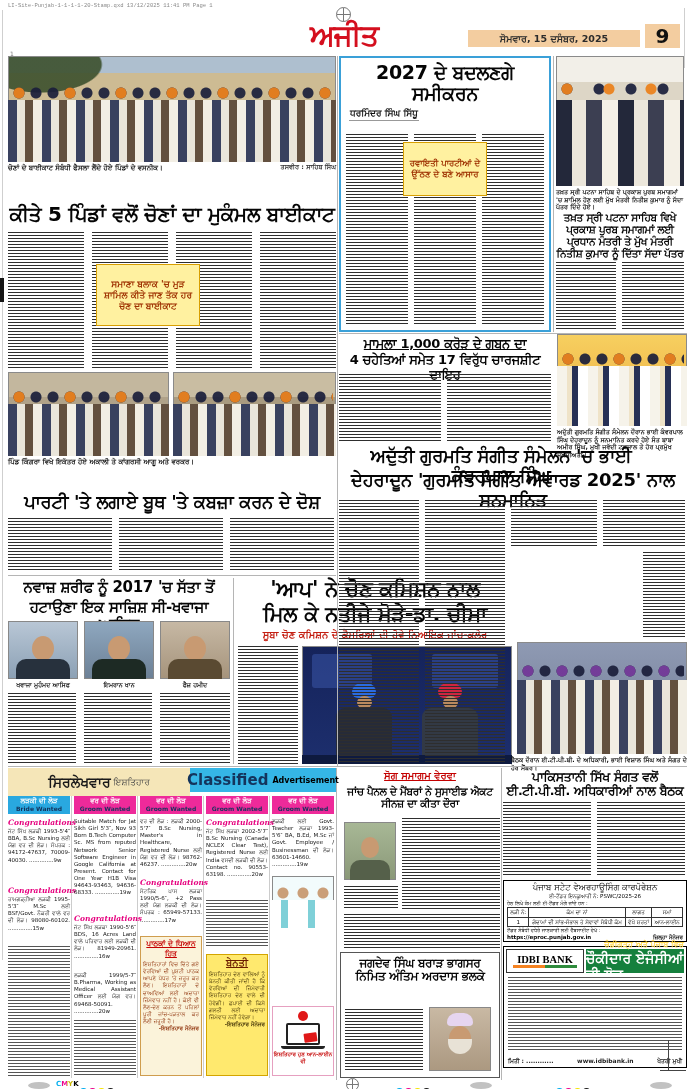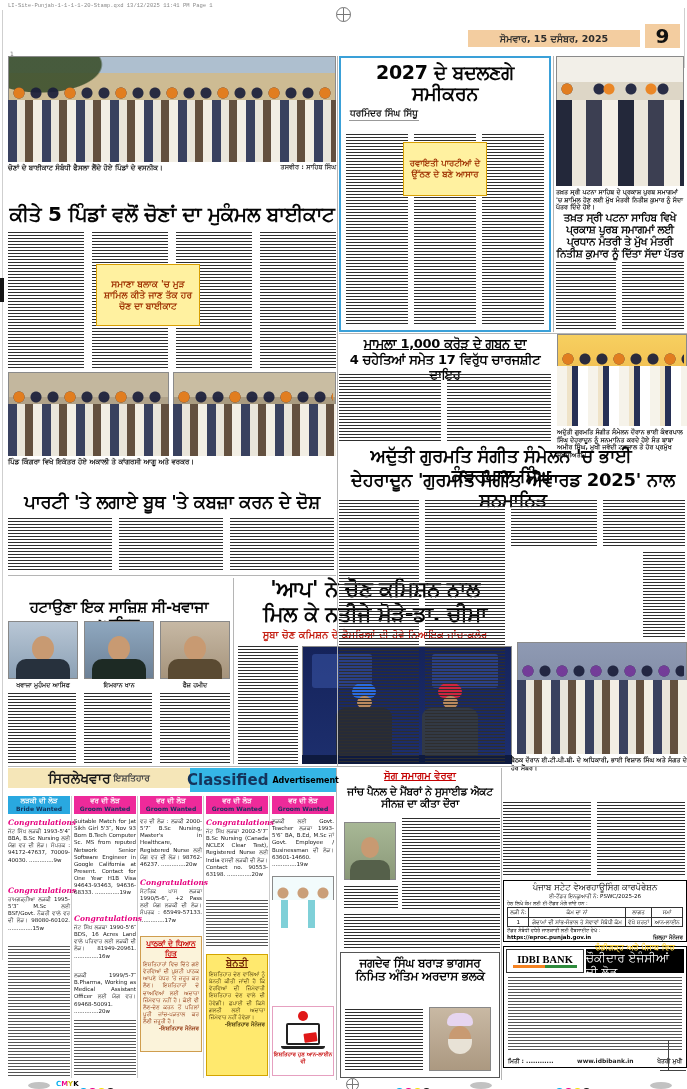--- a/index.html
+++ b/index.html
@@ -49,20 +49,21 @@
 
 <div id="paper">
 
   <div class="abs" style="left:8px;top:2px;width:540px;font-size:5.5px;color:#8a8a8a;font-family:'Liberation Mono',monospace">LI-Site-Punjab-1-1-1-1-20-Stamp.qxd   13/12/2025   11:41 PM   Page 1</div>
   <div class="abs reg" style="left:336px;top:7px;width:13px;height:13px"></div>
   <div class="abs" style="left:2px;top:10px;width:1px;height:950px;background:#cfcfcf"></div>
   <div class="abs" style="left:684px;top:8px;width:1px;height:60px;background:#cfcfcf"></div>
   <div class="abs" style="left:0;top:278px;width:4px;height:24px;background:#161616"></div>
   <div class="abs" style="left:10px;top:50px;font-size:6px;color:#777">1</div>
 
+  <div class="abs" style="left:296px;top:18px;width:96px;height:32px;text-align:center;font-size:29px;font-weight:bold;color:#d40f1e;letter-spacing:-1px">ਅਜੀਤ</div>
   <div class="abs peach" style="left:468px;top:30px;width:172px;height:17px;display:flex;align-items:center;justify-content:center">
     <span style="font-size:9.5px;font-weight:bold;color:#2b2b2b">ਸੋਮਵਾਰ, 15 ਦਸੰਬਰ, 2025</span>
   </div>
   <div class="abs peach" style="left:645px;top:24px;width:35px;height:24px;display:flex;align-items:center;justify-content:center">
     <span style="font-size:20px;font-weight:bold;color:#111">9</span>
   </div>
 
   <div class="abs photo" style="left:8px;top:56px;width:328px;height:106px;background:radial-gradient(100px 46px at 10% 8%,rgba(60,80,45,.9) 60%,transparent 62%),linear-gradient(180deg,#aebfcf 0 16%,#cdbb93 16% 68%,#91815f 68%)">
     <div class="heads" style="top:30px"></div>
     <div class="bodies" style="top:44px"></div>
@@ -86,20 +87,21 @@
     <div class="heads" style="top:18px"></div>
     <div class="bodies" style="top:32px"></div>
   </div>
   <div class="abs cap" style="left:8px;top:458px;width:328px">ਪਿੰਡ ਕਿੰਗਰਾ ਵਿਖੇ ਇਕੱਤਰ ਹੋਏ ਅਕਾਲੀ ਤੇ ਕਾਂਗਰਸੀ ਆਗੂ ਅਤੇ ਵਰਕਰ।</div>
   <div class="abs hl" style="left:8px;top:492px;width:328px;font-size:18px">ਪਾਰਟੀ 'ਤੇ ਲਗਾਏ ਬੂਥ 'ਤੇ ਕਬਜ਼ਾ ਕਰਨ ਦੇ ਦੋਸ਼</div>
   <div class="abs greek" style="left:8px;top:518px;width:104px;height:54px"></div>
   <div class="abs greek" style="left:119px;top:518px;width:104px;height:54px"></div>
   <div class="abs greek" style="left:230px;top:518px;width:104px;height:54px"></div>
   <div class="abs hline" style="left:8px;top:575px;width:328px"></div>
 
+  <div class="abs hl" style="left:8px;top:579px;width:222px;font-size:15px">ਨਵਾਜ਼ ਸ਼ਰੀਫ ਨੂੰ 2017 'ਚ ਸੱਤਾ ਤੋਂ</div>
   <div class="abs hl" style="left:8px;top:599px;width:222px;font-size:15px">ਹਟਾਉਣਾ ਇਕ ਸਾਜ਼ਿਸ਼ ਸੀ-ਖਵਾਜਾ ਆਸਿਫ</div>
   <div class="portrait" style="left:8px;top:621px;width:70px;height:58px;background:linear-gradient(#b9c7d6,#8ba0b4)">
     <div class="face"></div>
       <div class="shoulders"></div>
   </div>
   <div class="portrait" style="left:84px;top:621px;width:70px;height:58px;background:linear-gradient(#8fa8c0,#6c8095)">
     <div class="face"></div>
       <div class="shoulders" style="background:#1d2a24"></div>
   </div>
   <div class="portrait" style="left:160px;top:621px;width:70px;height:58px;background:linear-gradient(#c7b9a5,#a5937b)">
@@ -173,20 +175,21 @@
   <div class="abs greek" style="left:425px;top:500px;width:80px;height:262px"></div>
   <div class="abs greek" style="left:511px;top:500px;width:86px;height:46px"></div>
   <div class="abs greek" style="left:603px;top:500px;width:82px;height:46px"></div>
   <div class="abs greek" style="left:643px;top:552px;width:42px;height:86px"></div>
 
   <div class="abs photo" style="left:517px;top:642px;width:170px;height:112px;background:linear-gradient(180deg,#8f9ab3,#6f7a95)">
     <div class="heads mix2" style="top:22px"></div>
     <div class="bodies" style="top:38px"></div>
   </div>
   <div class="abs cap" style="left:511px;top:756px;width:176px;font-size:6.3px">ਬੈਠਕ ਦੌਰਾਨ ਈ.ਟੀ.ਪੀ.ਬੀ. ਦੇ ਅਧਿਕਾਰੀ, ਭਾਈ ਵਿਸ਼ਾਲ ਸਿੰਘ ਅਤੇ ਸੰਗਤ ਦੇ ਹੋਰ ਮੈਂਬਰ।</div>
+  <div class="abs hl" style="left:503px;top:770px;width:184px;font-size:12.5px">ਪਾਕਿਸਤਾਨੀ ਸਿੱਖ ਸੰਗਤ ਵਲੋਂ ਈ.ਟੀ.ਪੀ.ਬੀ. ਅਧਿਕਾਰੀਆਂ ਨਾਲ ਬੈਠਕ</div>
   <div class="abs greek" style="left:503px;top:802px;width:88px;height:74px"></div>
   <div class="abs greek" style="left:597px;top:802px;width:88px;height:74px"></div>
 
   <div class="abs" style="left:503px;top:880px;width:184px;height:62px;border:1px solid #000;box-sizing:border-box;padding:1px 3px;background:#fff">
     <div style="text-align:center;font-size:8.5px;font-weight:normal">ਪੰਜਾਬ ਸਟੇਟ ਵੇਅਰਹਾਊਸਿੰਗ ਕਾਰਪੋਰੇਸ਼ਨ</div>
     <div style="text-align:center;font-size:5.5px">ਈ-ਟੈਂਡਰ ਇਨਕੁਆਰੀ ਨੰ: PSWC/2025-26</div>
     <div style="font-size:5px">ਹੇਠ ਲਿਖੇ ਕੰਮ ਲਈ ਈ-ਟੈਂਡਰ ਮੰਗੇ ਜਾਂਦੇ ਹਨ :</div>
     <table class="tinytable">
       <tbody>
           <tr>
@@ -208,23 +211,23 @@
       <span>https://eproc.punjab.gov.in</span>
       <span>ਜ਼ਿਲ੍ਹਾ ਮੈਨੇਜਰ</span>
     </div>
   </div>
 
   <div class="abs" style="left:503px;top:946px;width:184px;height:122px;border:1px solid #000;box-sizing:border-box;background:#fff">
     <div style="position:absolute;left:2px;top:2px;width:78px;height:24px;border:1px solid #333;box-sizing:border-box;display:flex;flex-direction:column;align-items:center;justify-content:center">
       <span style="font-size:10.5px;font-weight:bold;font-family:'Liberation Serif',serif">IDBI BANK</span>
       <span style="display:block;width:64px;height:3px;background:linear-gradient(90deg,#f58220 0 50%,#2e8b3c 50%)"></span>
     </div>
-    <div style="position:absolute;left:82px;top:2px;right:2px;height:24px;background:#000000;display:flex;flex-direction:column;align-items:center;justify-content:center;line-height:1.15">
+    <div style="position:absolute;left:82px;top:2px;right:2px;height:24px;background:#15803d;display:flex;flex-direction:column;align-items:flex-end;justify-content:center;line-height:1.15">
       <span style="font-size:8px;font-weight:bold;color:#ffd94f">ਚੰਡੀਗੜ੍ਹ ਅਤੇ ਪੰਜਾਬ ਵਿਚ</span>
-      <span style="font-size:12px;font-weight:normal;color:#fff">ਚੌਕੀਦਾਰ ਏਜੰਸੀਆਂ ਦੀ ਲੋੜ</span>
+      <span style="font-size:14px;font-weight:bold;color:#fff">ਚੌਕੀਦਾਰ ਏਜੰਸੀਆਂ ਦੀ ਲੋੜ</span>
     </div>
     <div class="greek lt" style="position:absolute;left:4px;top:30px;right:4px;height:74px"></div>
     <div style="position:absolute;left:4px;right:4px;bottom:2px;display:flex;justify-content:space-between;font-size:6px;font-weight:bold;color:#222">
       <span>ਮਿਤੀ : ............</span>
       <span>www.idbibank.in</span>
       <span>ਖੇਤਰੀ ਮੁਖੀ</span>
     </div>
   </div>
 
   <div class="abs vline" style="left:336px;top:768px;height:312px"></div>
@@ -244,23 +247,23 @@
   <div class="abs" style="left:340px;top:952px;width:160px;height:126px;border:1px solid #555;box-sizing:border-box;background:#fff">
     <div class="hl" style="margin:4px 4px 0;font-size:12px">ਜਗਦੇਵ ਸਿੰਘ ਬਰਾੜ ਭਾਗਸਰ ਨਿਮਿਤ ਅੰਤਿਮ ਅਰਦਾਸ ਭਲਕੇ</div>
     <div class="portrait" style="left:88px;top:54px;width:62px;height:64px;background:linear-gradient(#c9b9a4,#ab9880)">
       <div class="pturban"></div>
       <div class="face" style="top:30%"></div>
       <div class="beard"></div>
     </div>
     <div class="greek" style="position:absolute;left:4px;top:56px;width:78px;height:62px"></div>
   </div>
 
-  <div class="abs" style="left:8px;top:768px;width:182px;height:20px;background:#f5e6b8;display:flex;align-items:center;justify-content:center;gap:3px">
+  <div class="abs" style="left:8px;top:768px;width:182px;height:28px;background:#f5e6b8;display:flex;align-items:center;justify-content:center;gap:3px">
     <span style="font-size:14px;font-weight:bold;color:#1a1a1a">ਸਿਰਲੇਖਵਾਰ</span>
-    <span style="font-size:9px;font-weight:bold;color:#444">ਇਸ਼ਤਿਹਾਰ</span>
+    <span style="font-size:9px;font-weight:normal;color:#444">ਇਸ਼ਤਿਹਾਰ</span>
   </div>
   <div class="abs" style="left:190px;top:768px;width:146px;height:24px;background:#35b6e6;display:flex;align-items:center;justify-content:center;gap:4px">
     <span style="font-size:15px;font-weight:bold;color:#14345c">Classified</span>
     <span style="font-size:8px;font-weight:bold;color:#000">Advertisement</span>
   </div>
 
   <div class="abs vline" style="left:71px;top:796px;height:282px;background:#ccc"></div>
   <div class="abs vline" style="left:137px;top:796px;height:282px;background:#ccc"></div>
   <div class="abs vline" style="left:203px;top:796px;height:282px;background:#ccc"></div>
   <div class="abs vline" style="left:269px;top:796px;height:282px;background:#ccc"></div>
@@ -285,21 +288,21 @@
   <div class="abs adtext" style="left:74px;top:972px;width:62px">ਲੜਕੀ 1999/5-7″ B.Pharma, Working as Medical Assistant Officer ਲਈ ਯੋਗ ਵਰ। 69468-50091. ..............20w</div>
   <div class="abs greek lt" style="left:74px;top:1020px;width:62px;height:56px"></div>
 
   <div class="abs chipband" style="left:140px;top:796px;width:62px;height:18px;background:#ee2a9a">
     <span style="font-size:7px">ਵਰ ਦੀ ਲੋੜ</span>
     <span style="font-size:6px;color:#14345c">Groom Wanted</span>
   </div>
   <div class="abs adtext" style="left:140px;top:818px;width:62px">ਵਰ ਦੀ ਲੋੜ : ਲੜਕੀ 2000-5'7″ B.Sc Nursing, Master's in Healthcare, Registered Nurse ਲਈ ਯੋਗ ਵਰ ਦੀ ਲੋੜ। 98762-46237. ..............20w</div>
   <div class="abs adscript" style="left:140px;top:878px;width:62px;text-align:center">Congratulations</div>
   <div class="abs adtext" style="left:140px;top:888px;width:62px">ਮੈਟਰਿਕ ਪਾਸ ਲੜਕਾ 1990/5-6″, +2 Pass ਲਈ ਯੋਗ ਲੜਕੀ ਦੀ ਲੋੜ। ਸੰਪਰਕ : 65949-57133. ..............17w</div>
-  <div class="abs" style="left:140px;top:936px;width:62px;height:116px;background:#fbf3da;border:1px solid #cf9d4e;box-sizing:border-box;padding:2px">
+  <div class="abs" style="left:140px;top:936px;width:62px;height:140px;background:#fbf3da;border:1px solid #cf9d4e;box-sizing:border-box;padding:2px">
     <div style="text-align:center;font-size:7.5px;font-weight:bold;color:#c40000;text-decoration:underline">ਪਾਠਕਾਂ ਦੇ ਧਿਆਨ ਹਿਤ</div>
     <div class="adtext" style="color:#8a2a00;margin-top:2px">ਇਸ਼ਤਿਹਾਰਾਂ ਵਿਚ ਦਿੱਤੇ ਗਏ ਵੇਰਵਿਆਂ ਦੀ ਪੁਸ਼ਟੀ ਪਾਠਕ ਆਪਣੇ ਪੱਧਰ 'ਤੇ ਜ਼ਰੂਰ ਕਰ ਲੈਣ। ਇਸ਼ਤਿਹਾਰਾਂ ਦੇ ਦਾਅਵਿਆਂ ਲਈ ਅਦਾਰਾ ਜ਼ਿੰਮੇਵਾਰ ਨਹੀਂ ਹੈ। ਕੋਈ ਵੀ ਲੈਣ-ਦੇਣ ਕਰਨ ਤੋਂ ਪਹਿਲਾਂ ਪੂਰੀ ਜਾਂਚ-ਪੜਤਾਲ ਕਰ ਲੈਣੀ ਜ਼ਰੂਰੀ ਹੈ।</div>
     <div style="text-align:right;font-size:5.5px;font-weight:bold;color:#8a2a00">-ਇਸ਼ਤਿਹਾਰ ਮੈਨੇਜਰ</div>
   </div>
 
   <div class="abs chipband" style="left:206px;top:796px;width:62px;height:18px;background:#ee2a9a">
     <span style="font-size:7px">ਵਰ ਦੀ ਲੋੜ</span>
     <span style="font-size:6px;color:#14345c">Groom Wanted</span>
   </div>
   <div class="abs adscript" style="left:206px;top:818px;width:62px;text-align:center">Congratulations</div>

